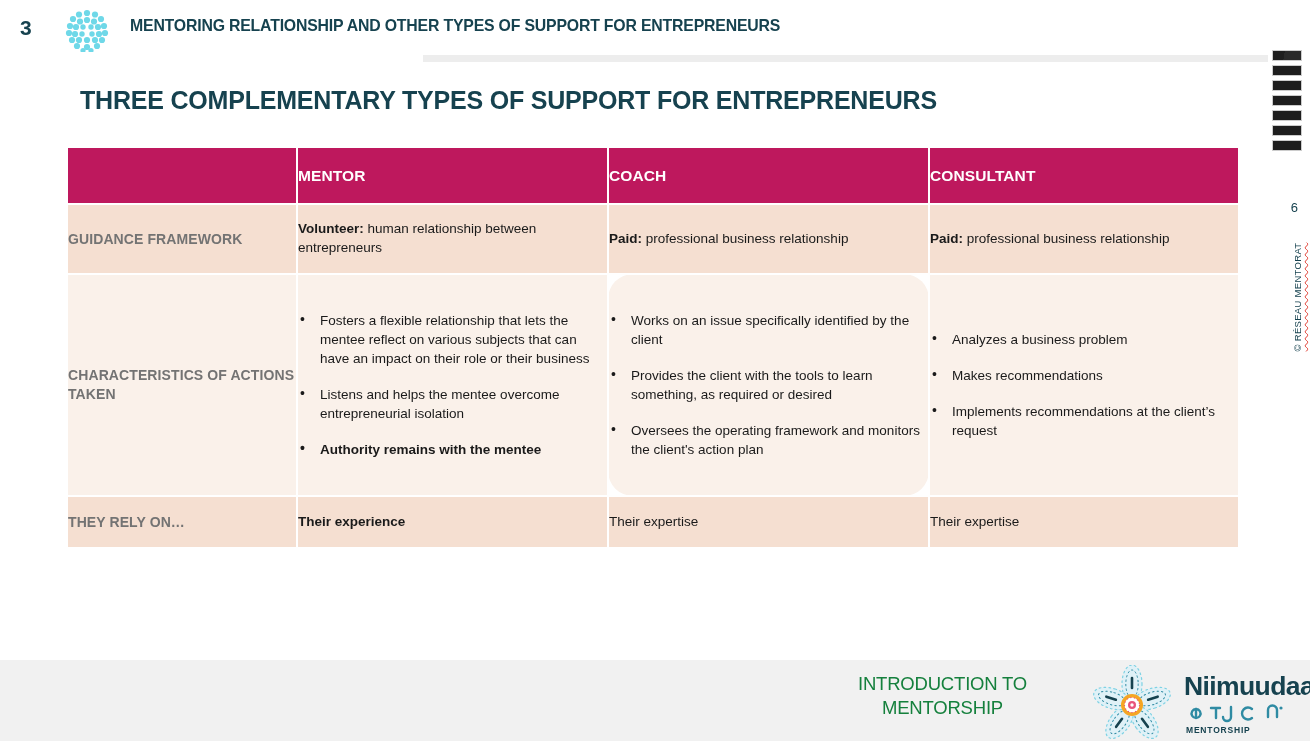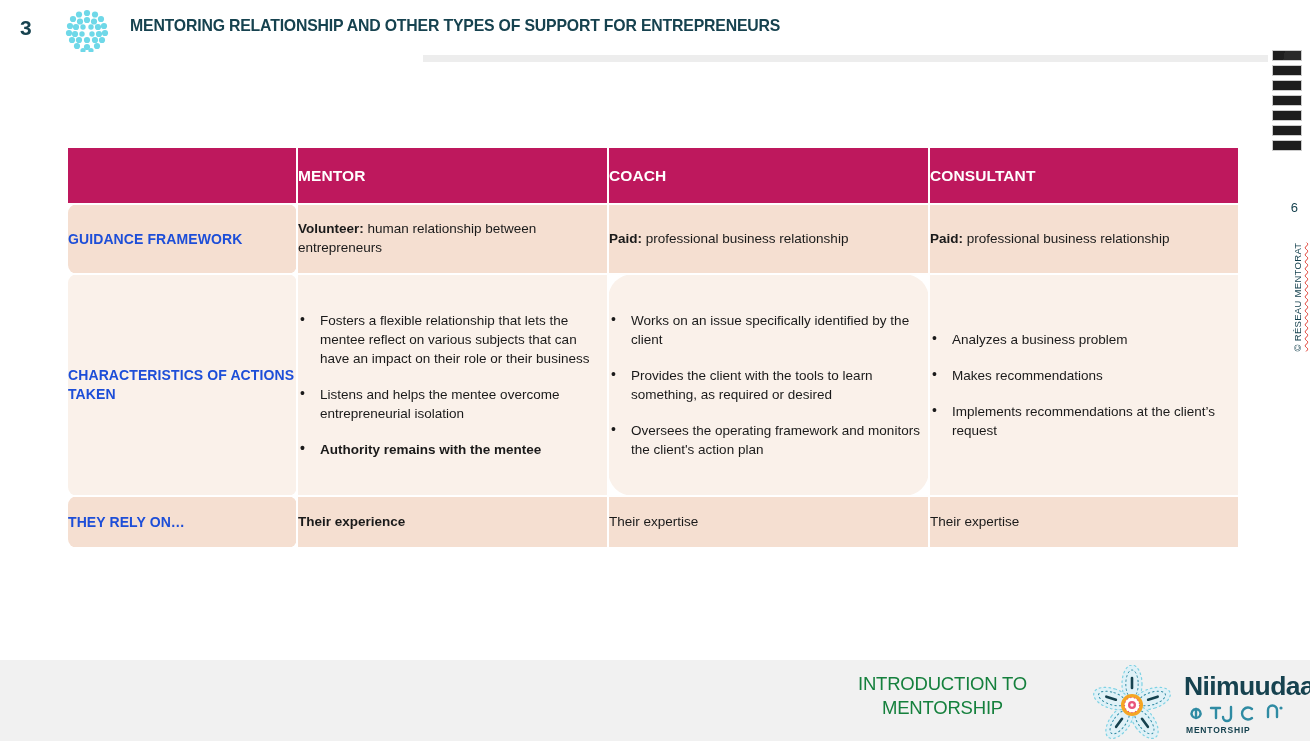--- a/index.html
+++ b/index.html
@@ -130,25 +130,24 @@
     padding: 0 20px;
     color: #ffffff;
     font-size: 15.5px;
     font-weight: bold;
     letter-spacing: 0.1px;
   }
 
   .rowlabel {
     font-size: 14px;
     font-weight: bold;
-    color: #1d4ed8;
+    color: #737373;
     padding: 0 16px 0 12px;
     letter-spacing: 0.1px;
     line-height: 1.35;
-    border-radius: 9px;
   }
 
   .bg-peach { background: #f5dfd1; }
   .bg-cream { background: #faf1ea; }
 
   .cell-body {
     padding: 14px 18px;
     font-size: 13.5px;
     color: #1a1a1a;
     line-height: 1.38;
@@ -291,20 +290,21 @@
     <div class="rail-bar"></div>
     <div class="rail-bar"></div>
   </div>
 
   <div class="rail-pagenum">6</div>
 
   <div class="rail-vert">
     <span class="rail-vert-text">© RÉSEAU MENTORAT</span>
   </div>
 
+  <div class="slide-title">THREE COMPLEMENTARY TYPES OF SUPPORT FOR ENTREPRENEURS</div>
 
   <table class="tbl">
     <colgroup>
       <col class="c0">
         <col class="c1">
         <col class="c2">
         <col class="c3">
     </colgroup>
     <thead>
       <tr>

